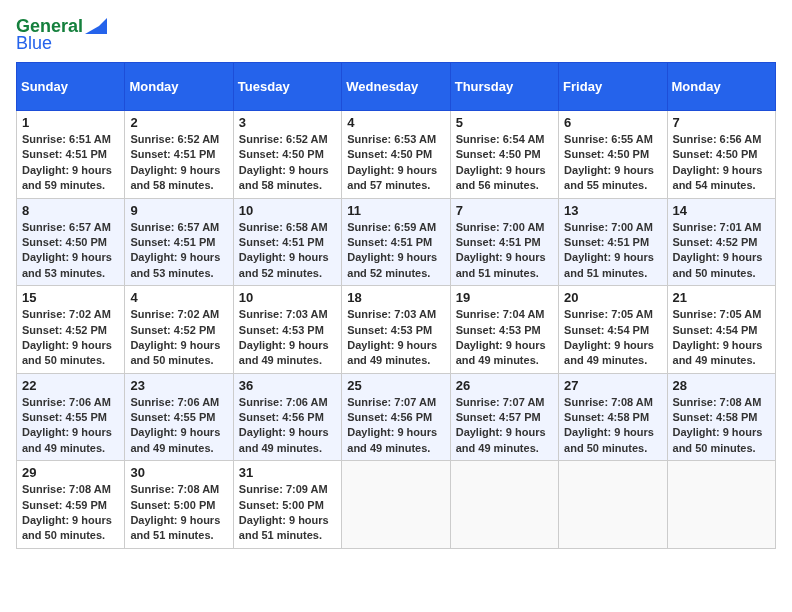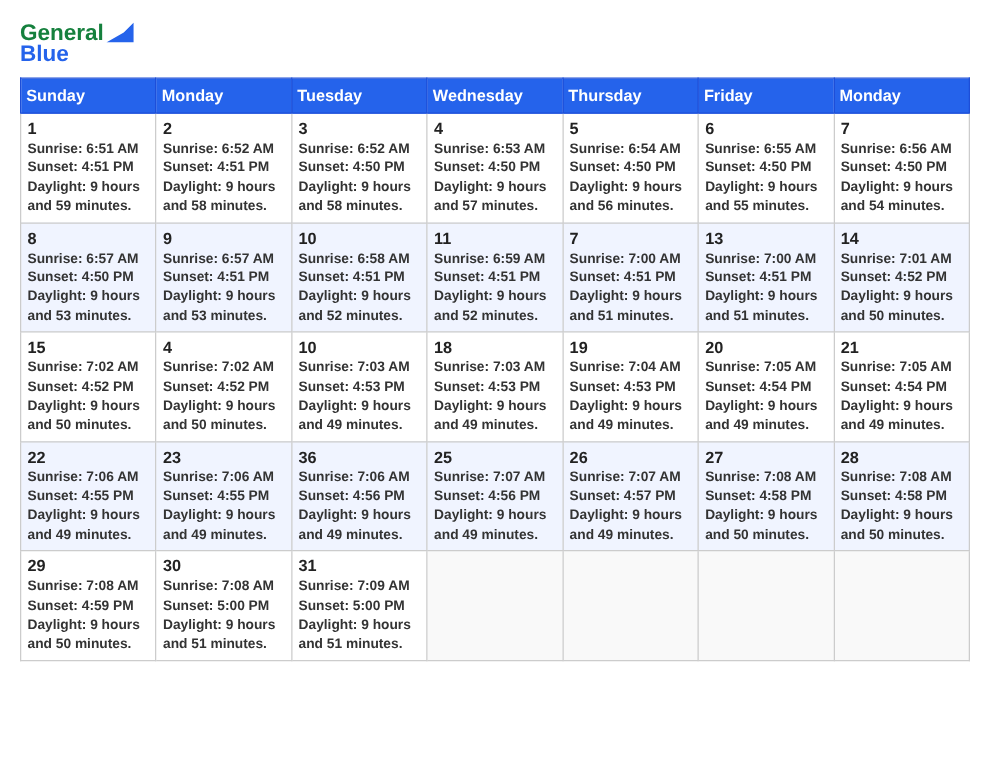--- a/index.html
+++ b/index.html
@@ -38,21 +38,21 @@
       color: #555;
     }
     .calendar {
       width: 100%;
       border-collapse: collapse;
       font-size: 11px;
     }
     .calendar th {
       background: #2563eb;
       color: #fff;
-      padding: 6px 4px;
+      padding: 16px 4px;
       text-align: left;
       font-size: 13px;
       font-weight: bold;
       border: 1px solid #1d4ed8;
     }
     .calendar td {
       border: 1px solid #ccc;
       padding: 4px 5px;
       vertical-align: top;
       width: 108px;
@@ -85,21 +85,21 @@
 <body>
 
 <div class="header">
   <div class="logo">
     <div class="logo-row">
       <span style="font-size:18px;font-weight:bold;color:#15803d;">General</span>
       <svg width="22" height="16" viewBox="0 0 22 16" style="margin-left:2px;margin-top:-2px;">
         <polygon points="0,16 14,8 22,0 22,16" fill="#2563eb"></polygon>
       </svg>
     </div>
-    <span style="font-size:18px;font-weight:bold;color:#2563eb;margin-top:-4px;">Blue</span>
+    <span style="font-size:18px;font-weight:normal;color:#2563eb;margin-top:-4px;">Blue</span>
   </div>
   <div class="title-block">
     <div class="month-title"></div>
     <div class="location"></div>
   </div>
 </div>
 
 <table class="calendar">
   <thead>
     <tr id="header-row">

